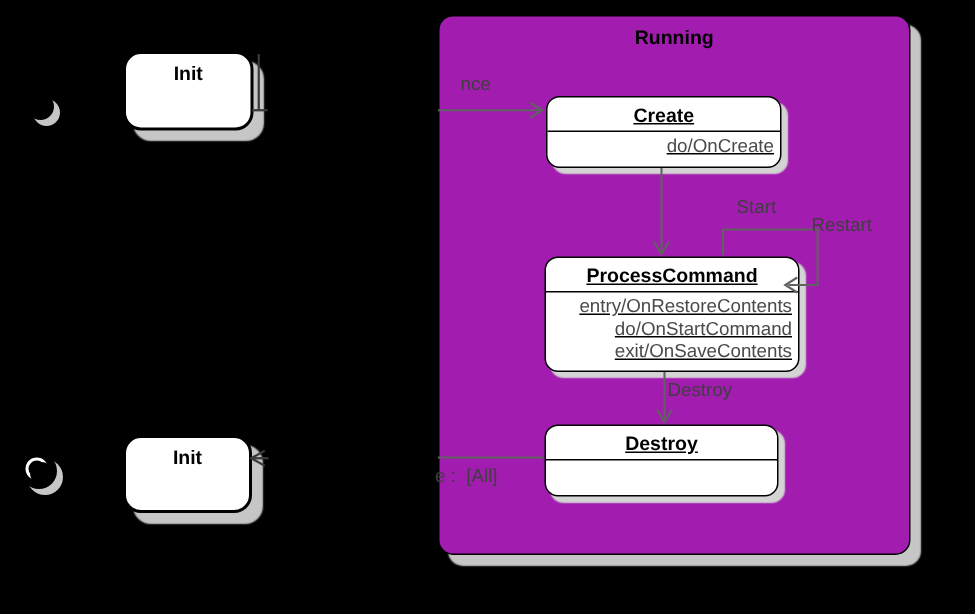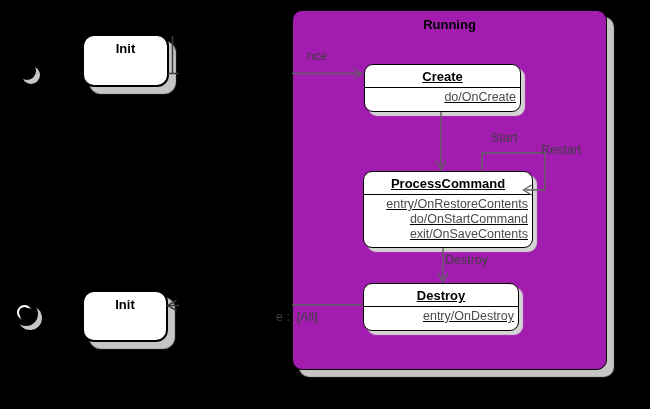--- a/index.html
+++ b/index.html
@@ -90,23 +90,20 @@
       <div class="in-title">ProcessCommand</div>
       <div class="body">
         <div class="action">entry/OnRestoreContents</div>
         <div class="action">do/OnStartCommand</div>
         <div class="action">exit/OnSaveContents</div>
       </div>
     </div>
 
     <div class="state-inner" style="left:70px;top:272px;width:156px;height:48px;">
       <div class="in-title">Destroy</div>
-      <div class="body">
-        <div class="action">entry/OnDestroy</div>
-      </div>
     </div>
   </div>
 
   <svg class="edges" width="650" height="409" viewBox="0 0 650 409">
 
     <path class="edge-dark" d="M172.5,36 L172.5,73.5"></path>
     <path class="edge-dark" d="M168,73.5 L178.5,73.5"></path>
 
     <path class="edge-line" d="M292,73.5 L360,73.5"></path>
     <path class="edge-line" d="M353.5,68.5 L361.5,73.5 L353.5,78.5"></path>
@@ -122,15 +119,15 @@
 
     <path class="edge-line" d="M362,305 L292,305"></path>
     <path class="edge-dark" d="M179,305.5 L168.5,305.5"></path>
     <path class="edge-dark" d="M176.5,300.5 L167.5,305.5 L176.5,310.5"></path>
   </svg>
 
   <span class="edge-label" style="left:307px;top:50px;">nce</span>
   <span class="edge-label" style="left:444px;top:132px;margin-left:47px;">Start</span>
   <span class="edge-label" style="left:541px;top:144px;">Restart</span>
   <span class="edge-label" style="left:445px;top:254px;">Destroy</span>
-  <span class="edge-label" style="left:276px;top:311px;">e :  [All]</span>
+  <span class="edge-label" style="left:290px;top:311px;">e :  [All]</span>
 
 </div>
 
 </body></html>

